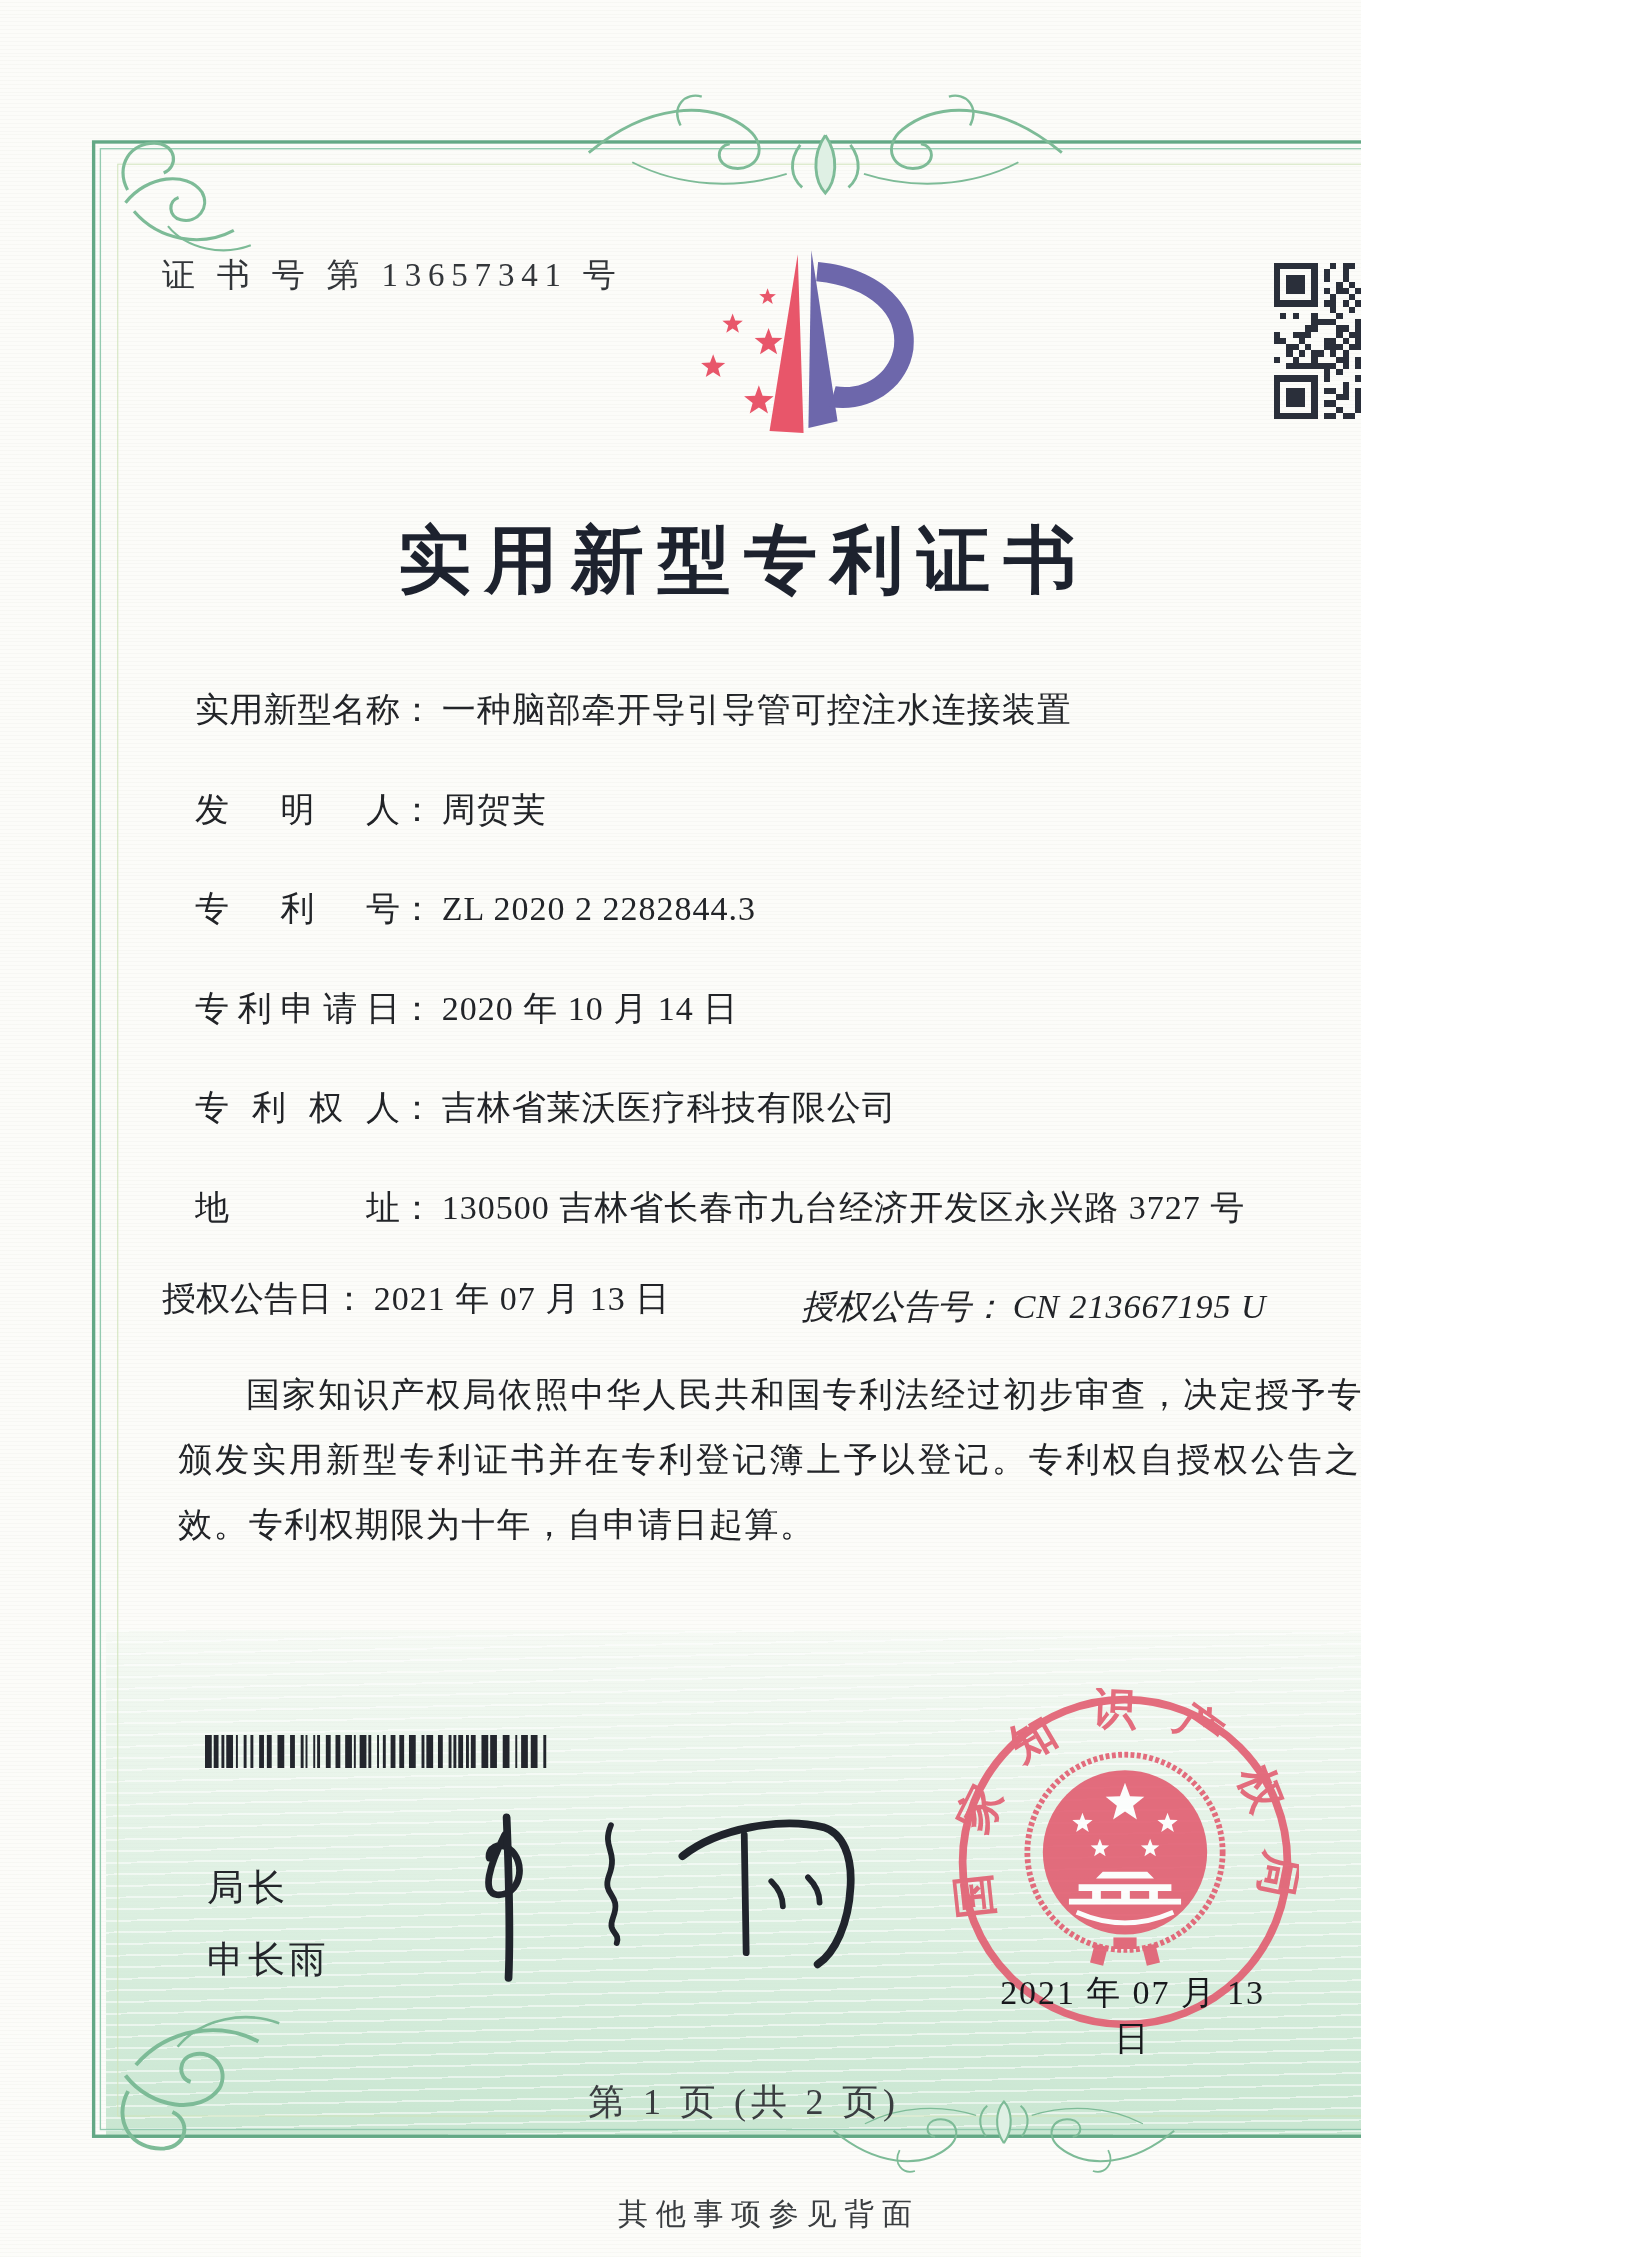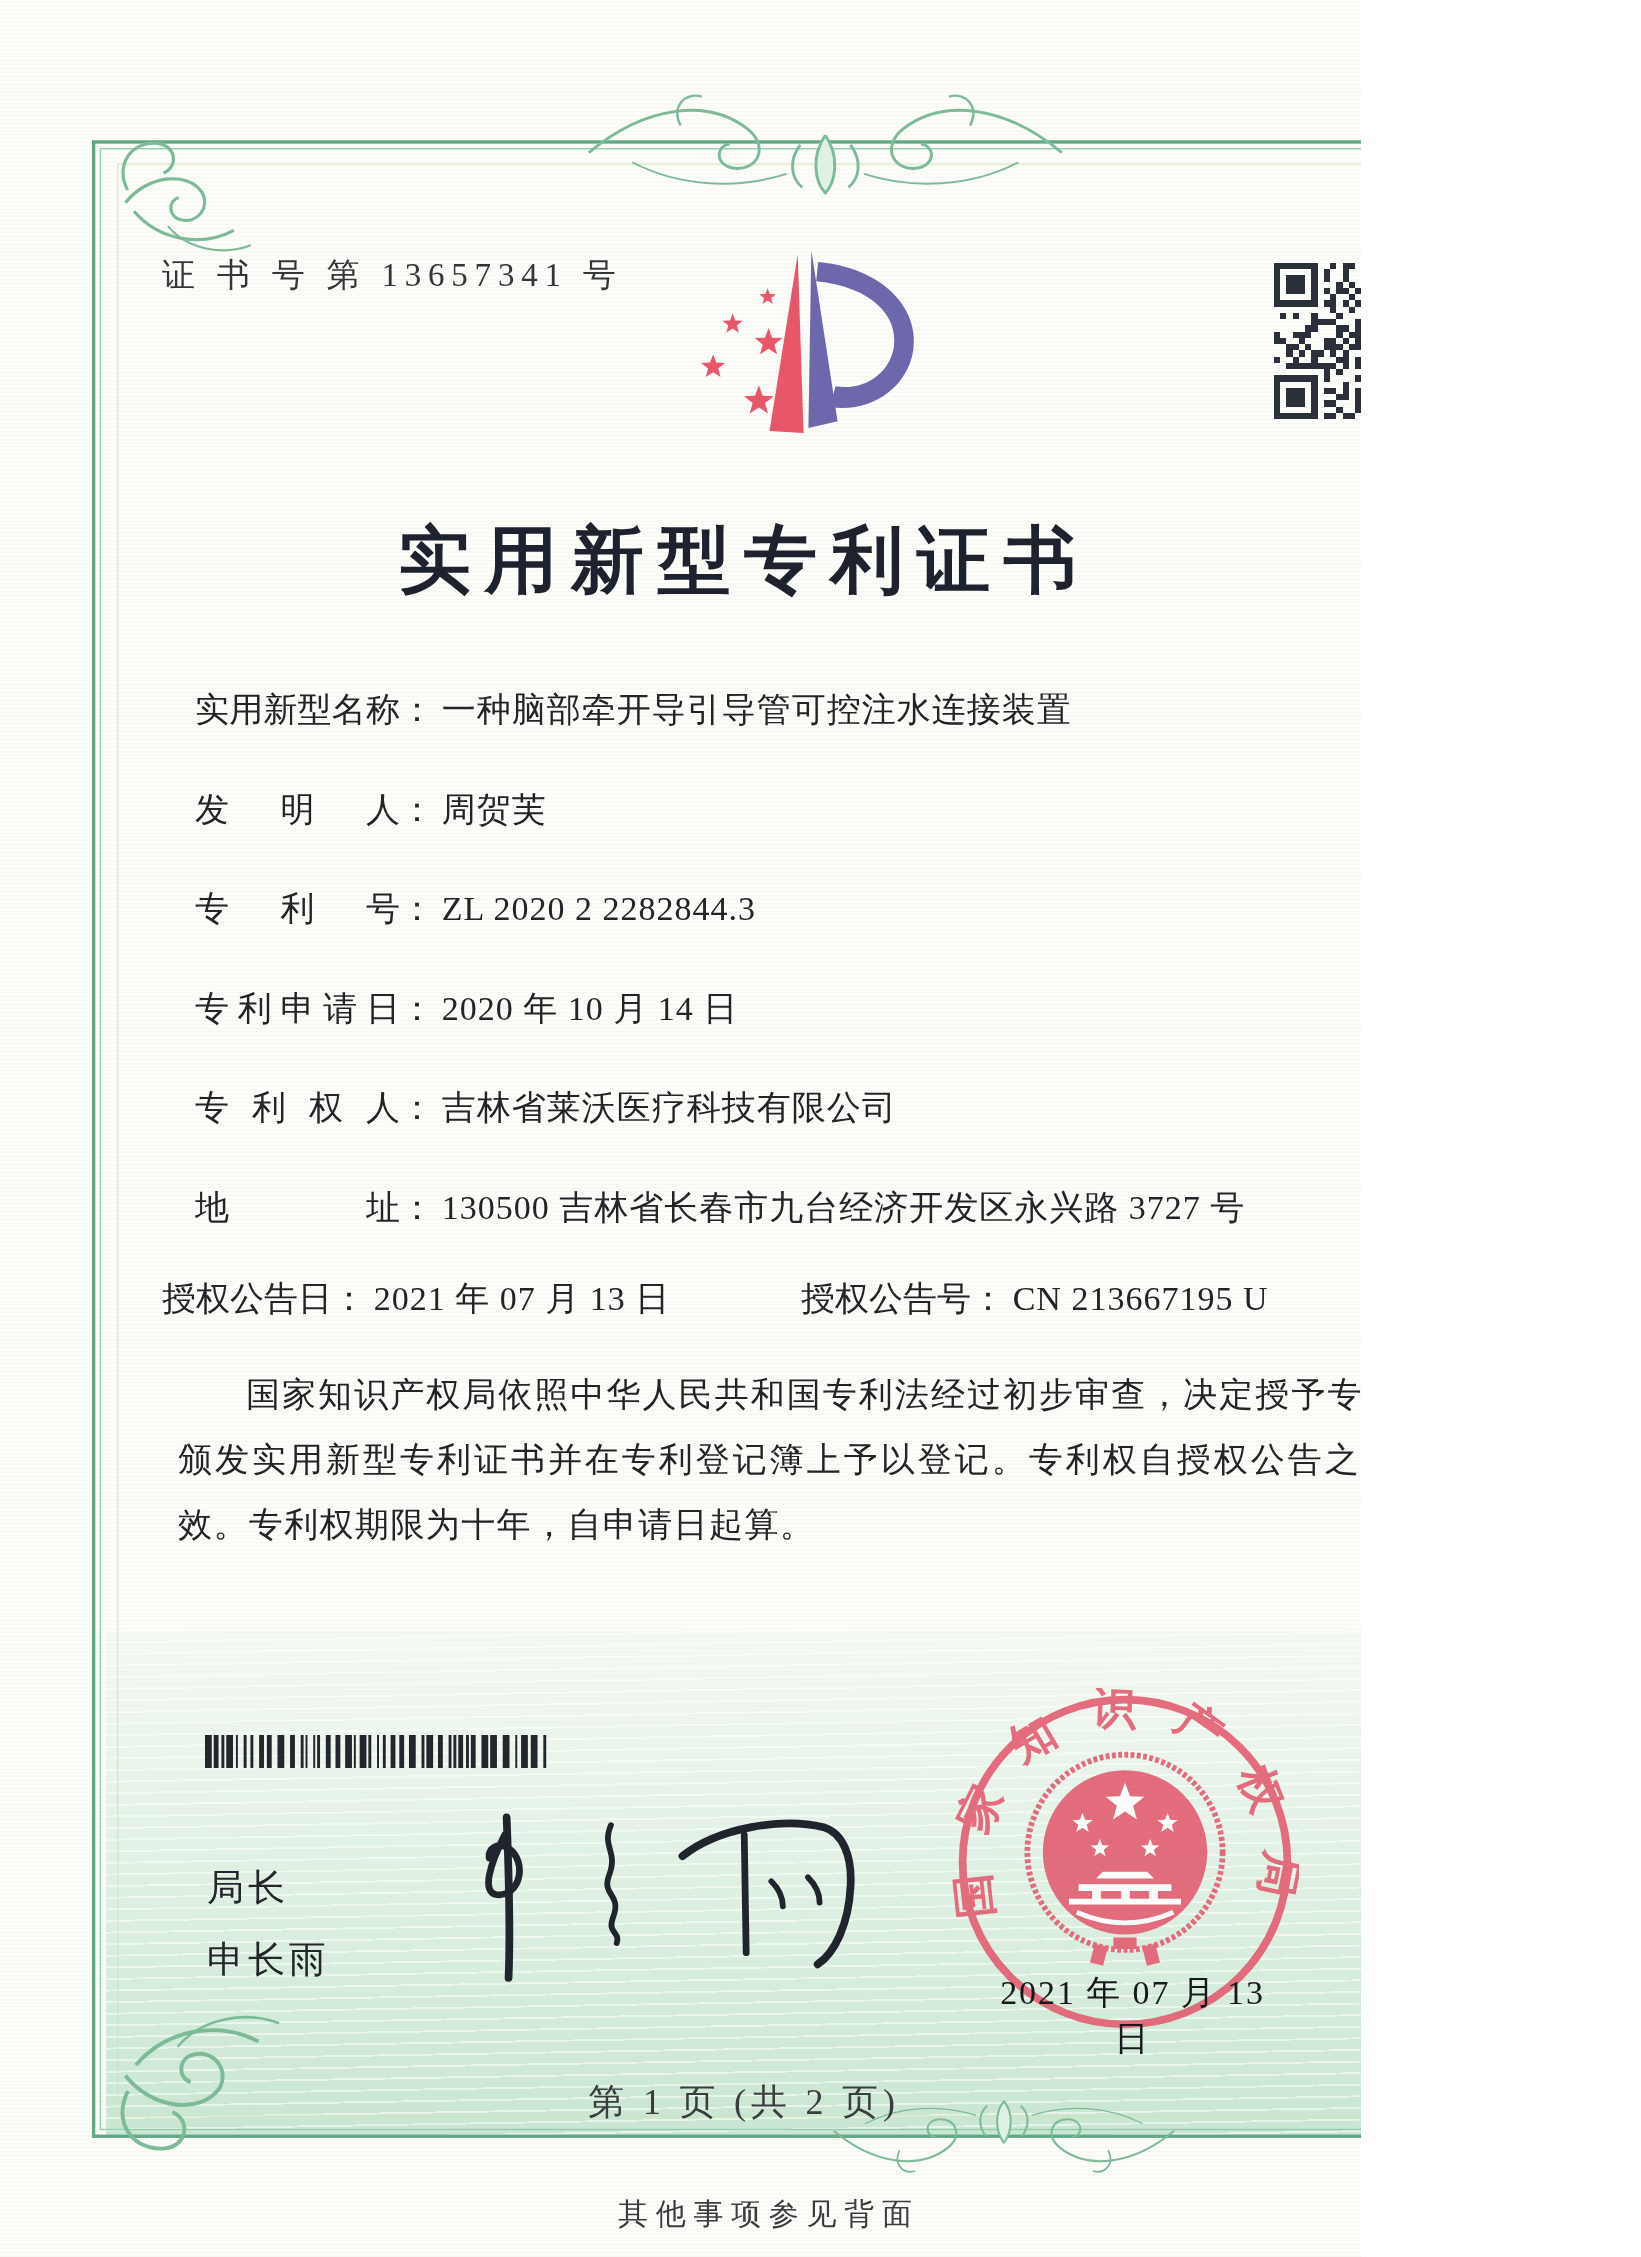--- a/index.html
+++ b/index.html
@@ -24,21 +24,21 @@
   .logo-svg{left:684px;top:247px;width:243px;height:197px;}
   .qr-svg{left:1274px;top:263px;width:156px;height:156px;}
   .title{
     left:261px;top:512px;width:966px;text-align:center;
     font-size:73px;font-weight:bold;letter-spacing:13.5px;color:#1d222e;
   }
   .frow{position:absolute;left:162px;width:1332px;font-size:34px;color:#222428;white-space:nowrap;}
   .flabel{display:inline-block;width:205px;text-align:justify;text-align-last:justify;vertical-align:top;margin-left:33px;}
   .fcolon{display:inline-block;margin-right:7.7px;}
   .fvalue{letter-spacing:1px;margin-top:34px;}
-  .grant-right{position:absolute;left:639px;top:0;}
+  .grant-right{position:absolute;left:639px;top:8px;font-style:italic;}
   .body-text{
     left:162px;top:1346px;width:1325px;font-size:34px;line-height:65px;
     text-align:justify;color:#222428;letter-spacing:1.4px;
   }
   .body-text p{margin:16px;text-indent:2em;}
   .barcode-svg{left:205px;top:1735px;width:348px;height:33px;}
   .director-label{left:207px;top:1863px;font-size:37px;letter-spacing:3.9px;color:#24262b;}
   .director-name{left:207px;top:1935px;font-size:37px;letter-spacing:3.9px;color:#24262b;}
   .sign-svg{left:439px;top:1798px;width:454px;height:208px;}
   .seal-svg{left:951px;top:1688px;width:348px;height:348px;opacity:0.88;}

